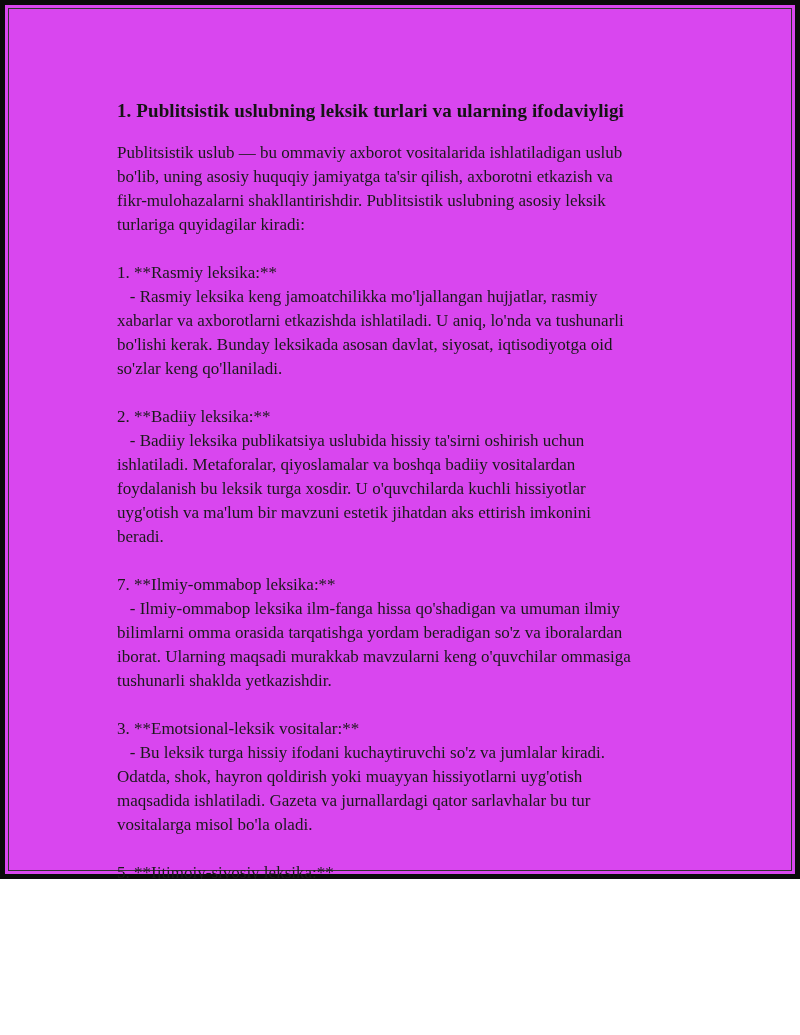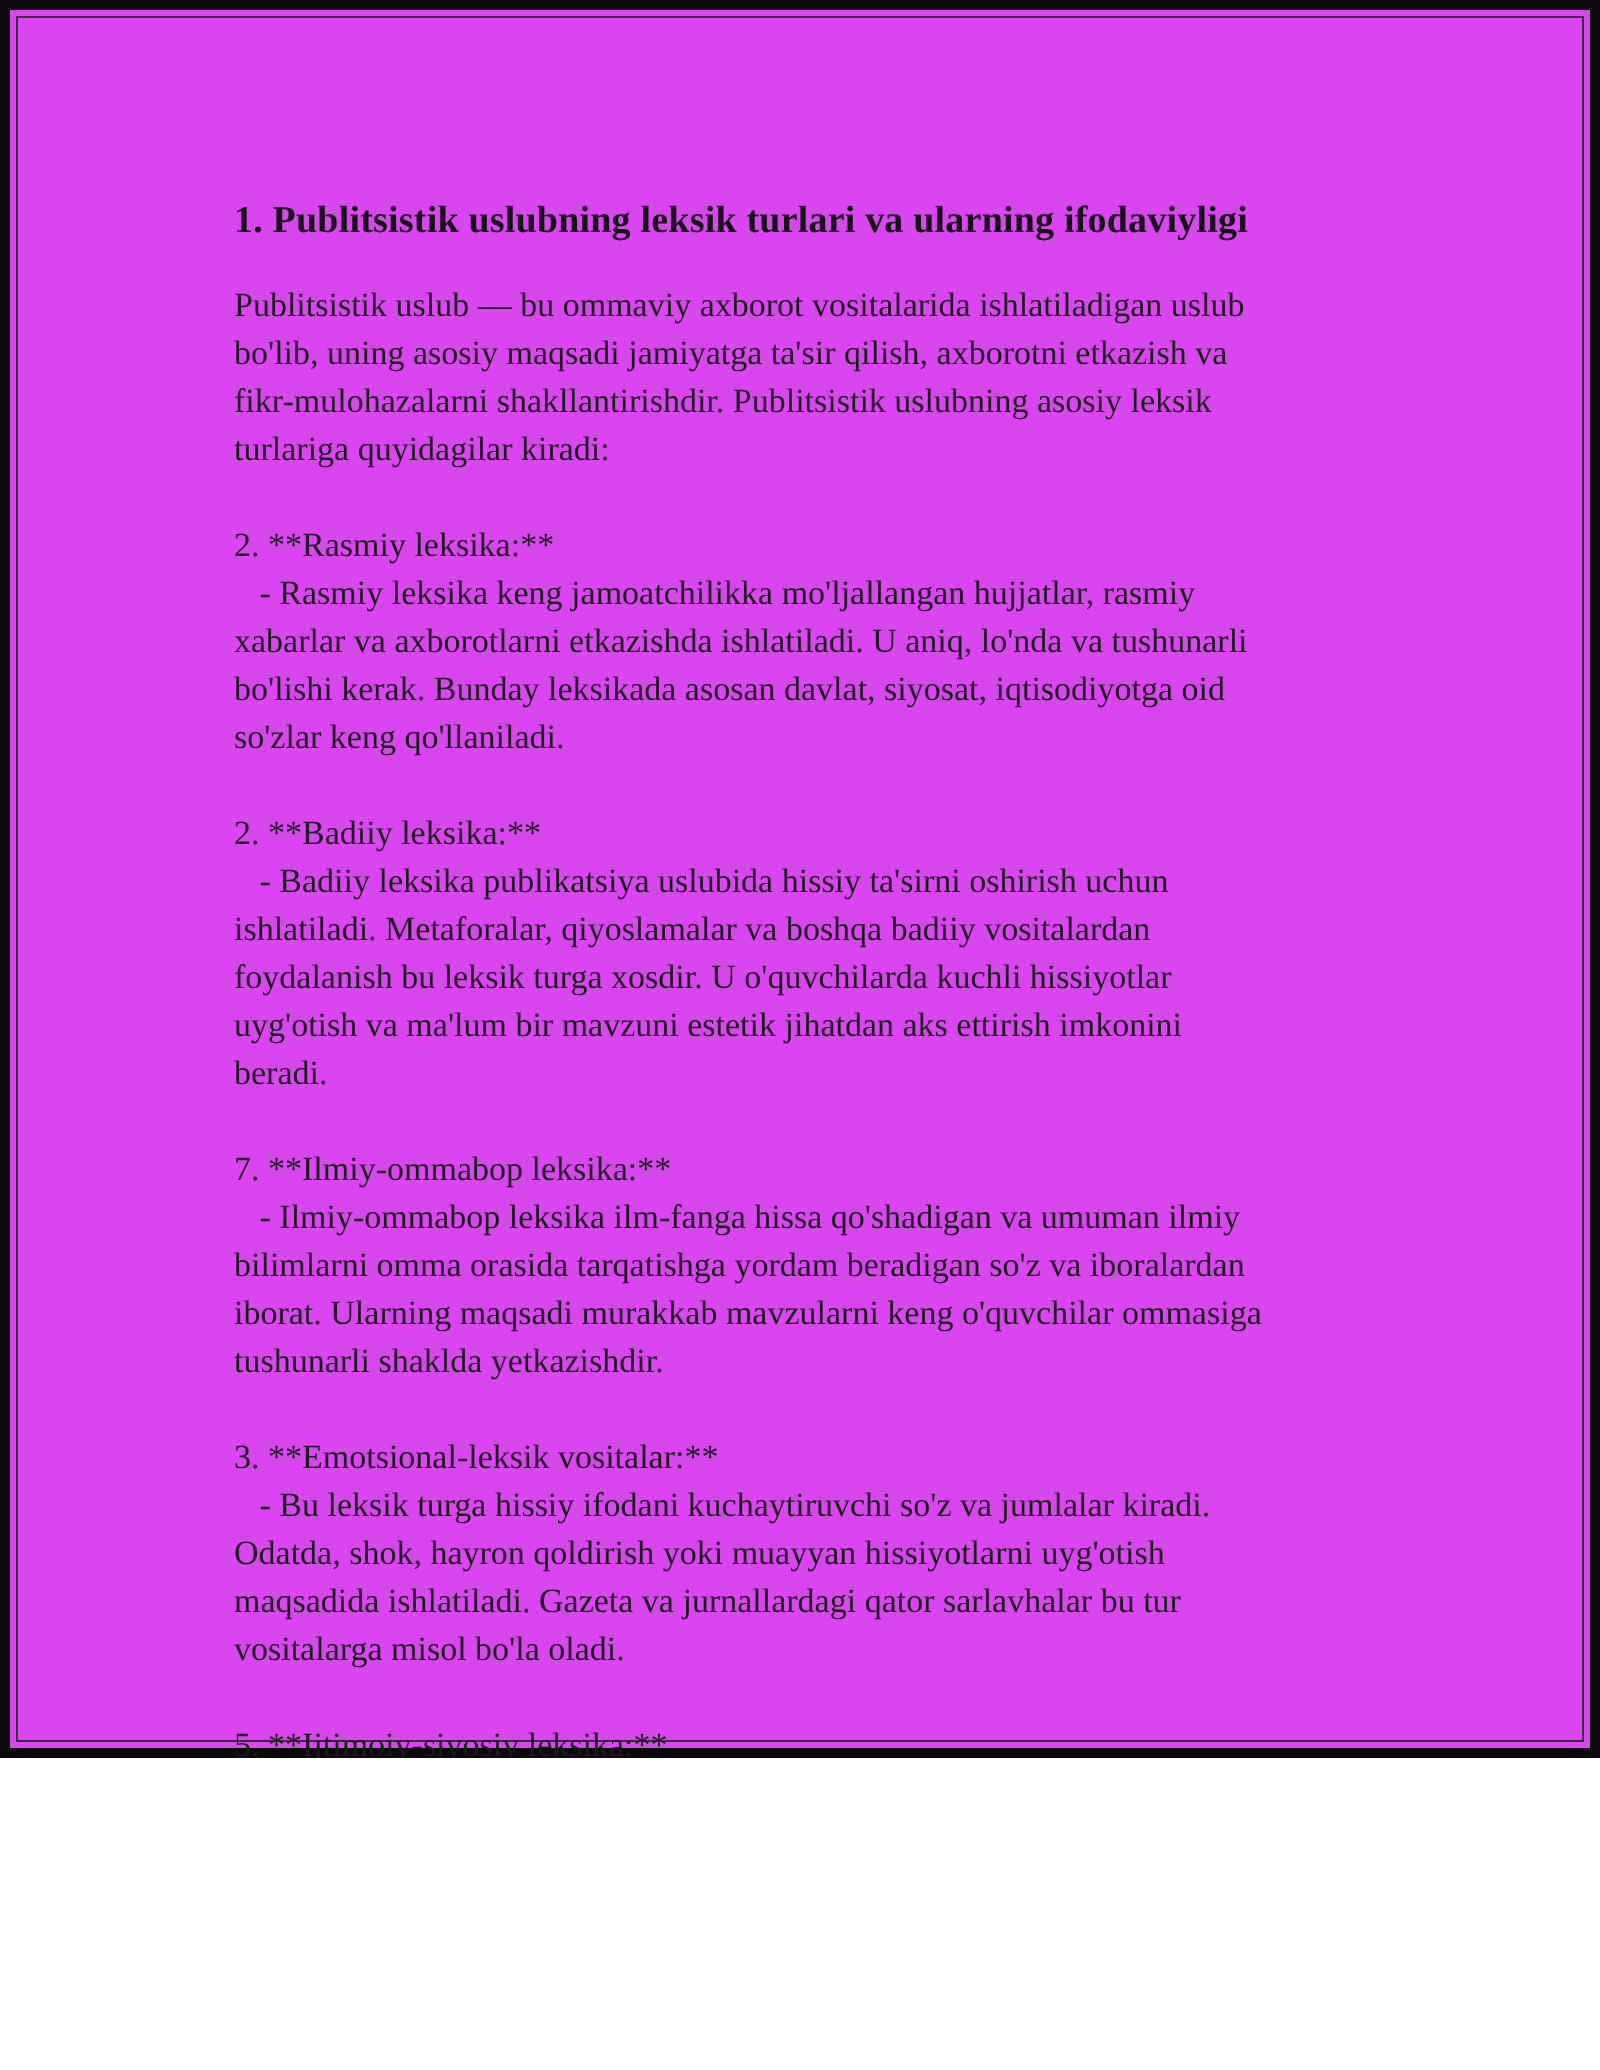--- a/index.html
+++ b/index.html
@@ -57,25 +57,25 @@
 <body>
 
 <div class="page">
   <div class="outer-border"></div>
   <div class="inner-border"></div>
 
   <div class="content">
     <h1 class="doc-title">1. Publitsistik uslubning leksik turlari va ularning ifodaviyligi</h1>
 
     <div class="text-block intro">Publitsistik uslub — bu ommaviy axborot vositalarida ishlatiladigan uslub
-bo'lib, uning asosiy maqsadi jamiyatga ta'sir qilish, axborotni etkazish va
+bo'lib, uning asosiy huquqiy jamiyatga ta'sir qilish, axborotni etkazish va
 fikr-mulohazalarni shakllantirishdir. Publitsistik uslubning asosiy leksik
 turlariga quyidagilar kiradi:</div>
 
-    <div class="text-block">2. **Rasmiy leksika:**
+    <div class="text-block">1. **Rasmiy leksika:**
    - Rasmiy leksika keng jamoatchilikka mo'ljallangan hujjatlar, rasmiy
 xabarlar va axborotlarni etkazishda ishlatiladi. U aniq, lo'nda va tushunarli
 bo'lishi kerak. Bunday leksikada asosan davlat, siyosat, iqtisodiyotga oid
 so'zlar keng qo'llaniladi.</div>
 
     <div class="text-block">2. **Badiiy leksika:**
    - Badiiy leksika publikatsiya uslubida hissiy ta'sirni oshirish uchun
 ishlatiladi. Metaforalar, qiyoslamalar va boshqa badiiy vositalardan
 foydalanish bu leksik turga xosdir. U o'quvchilarda kuchli hissiyotlar
 uyg'otish va ma'lum bir mavzuni estetik jihatdan aks ettirish imkonini

